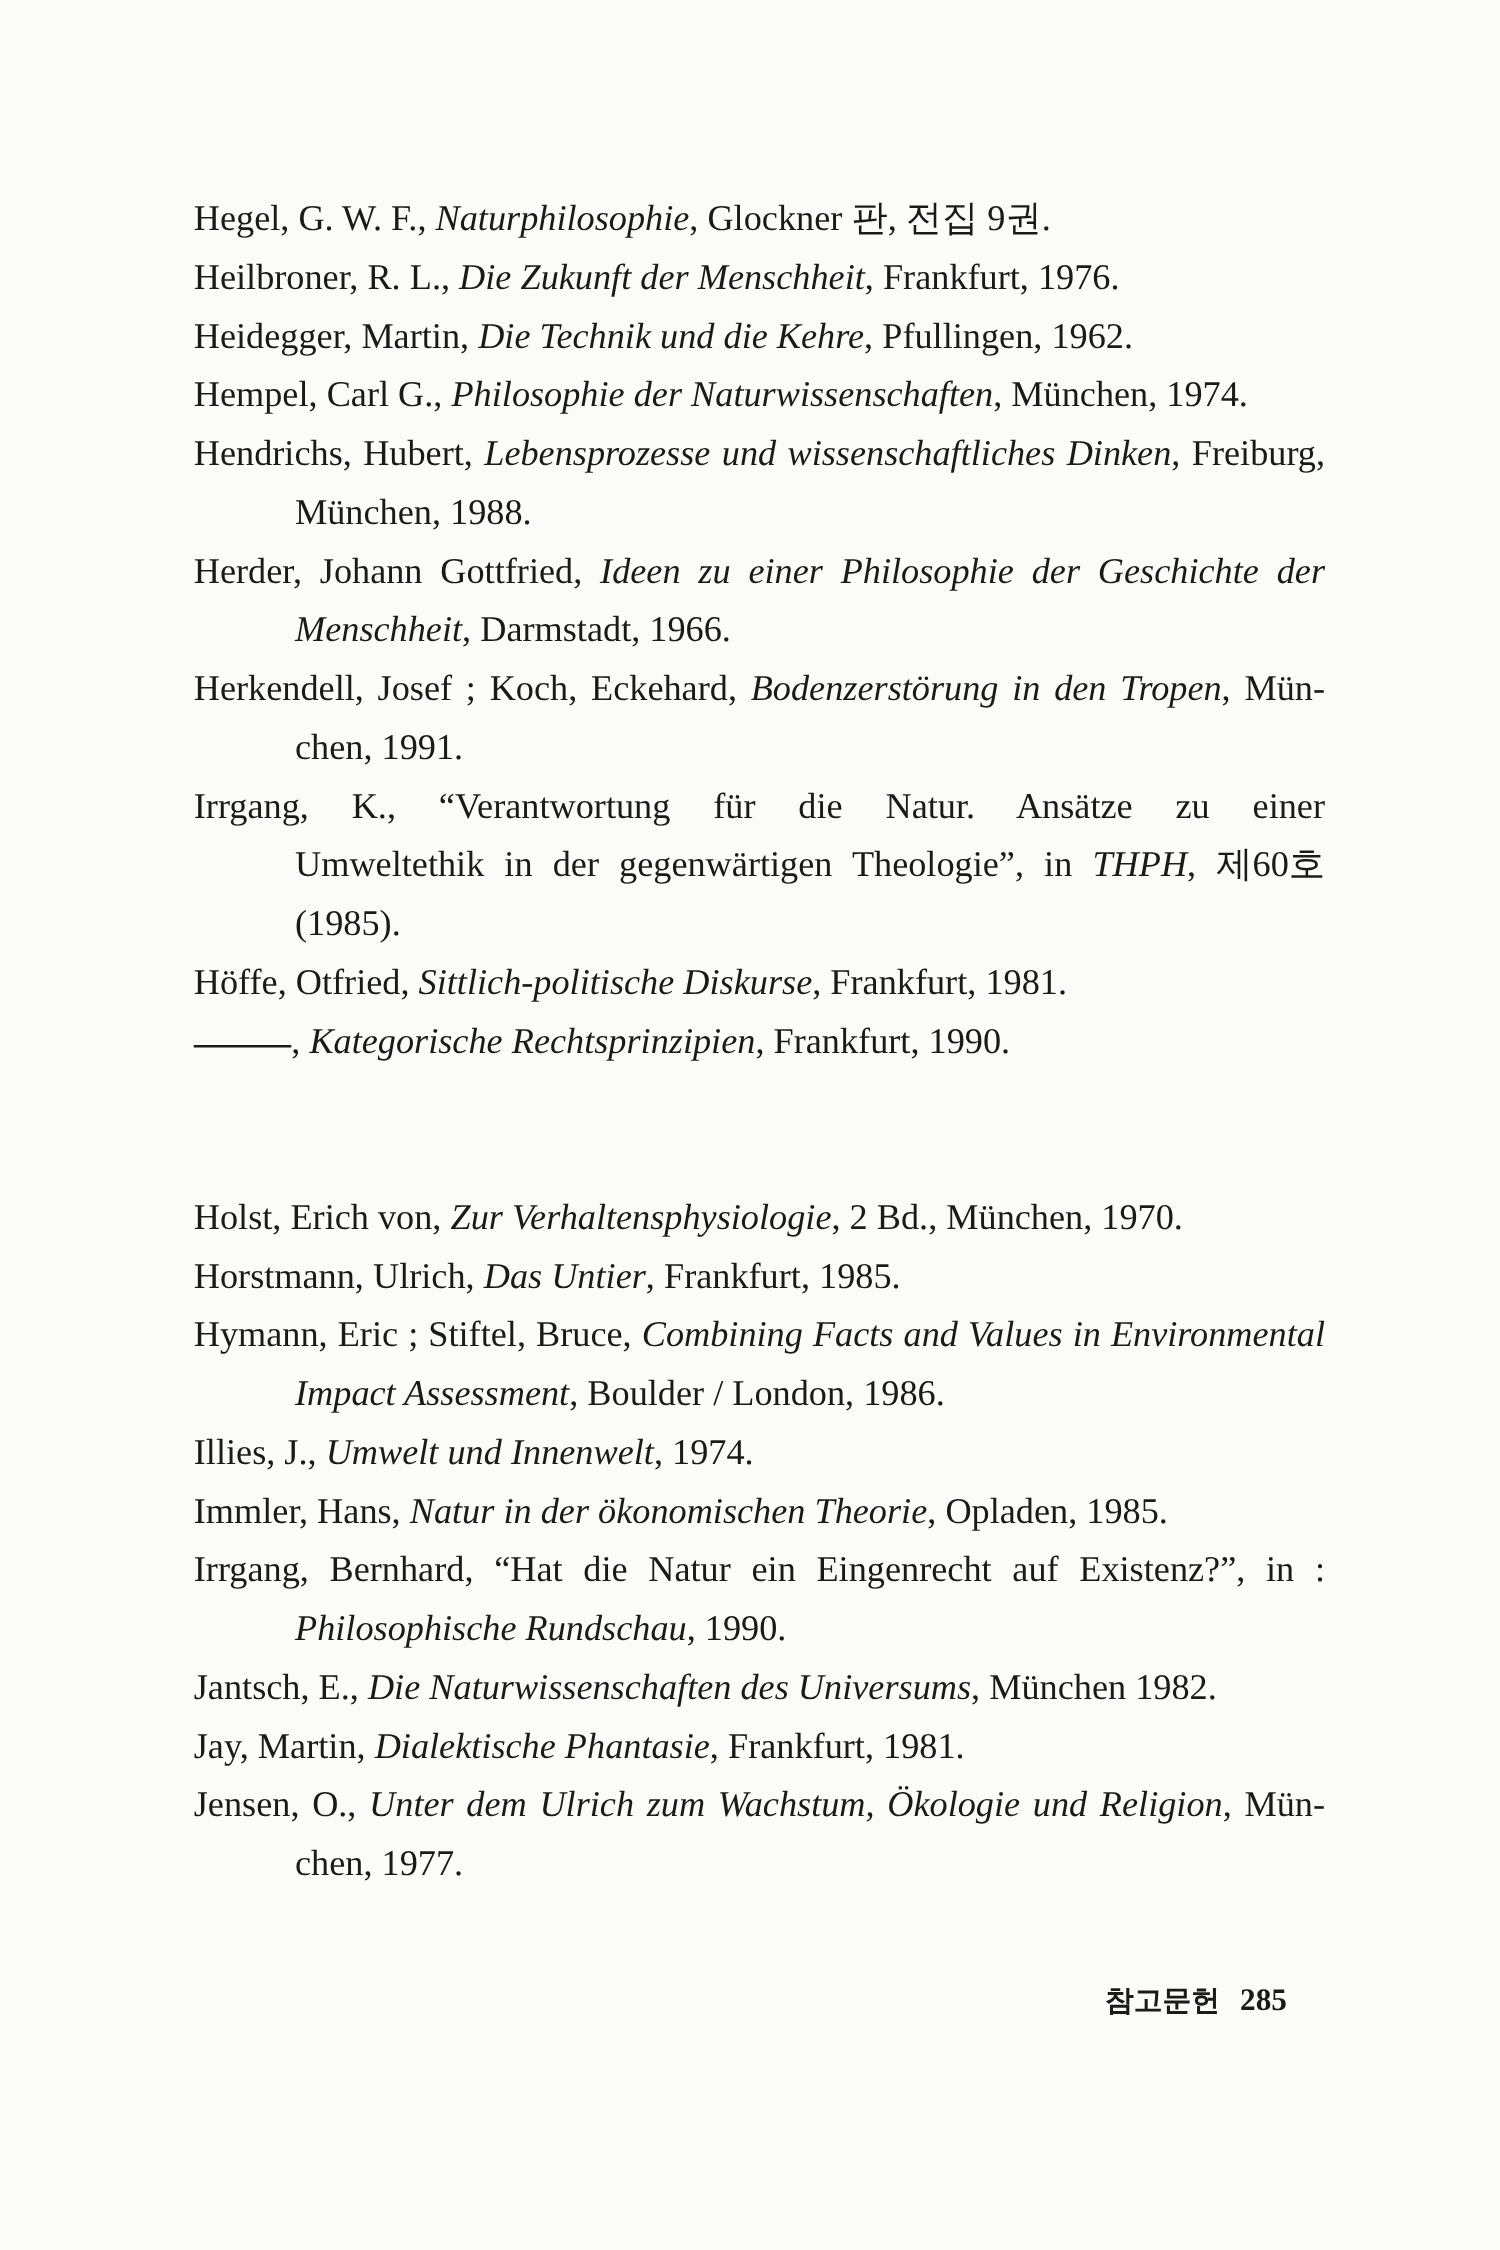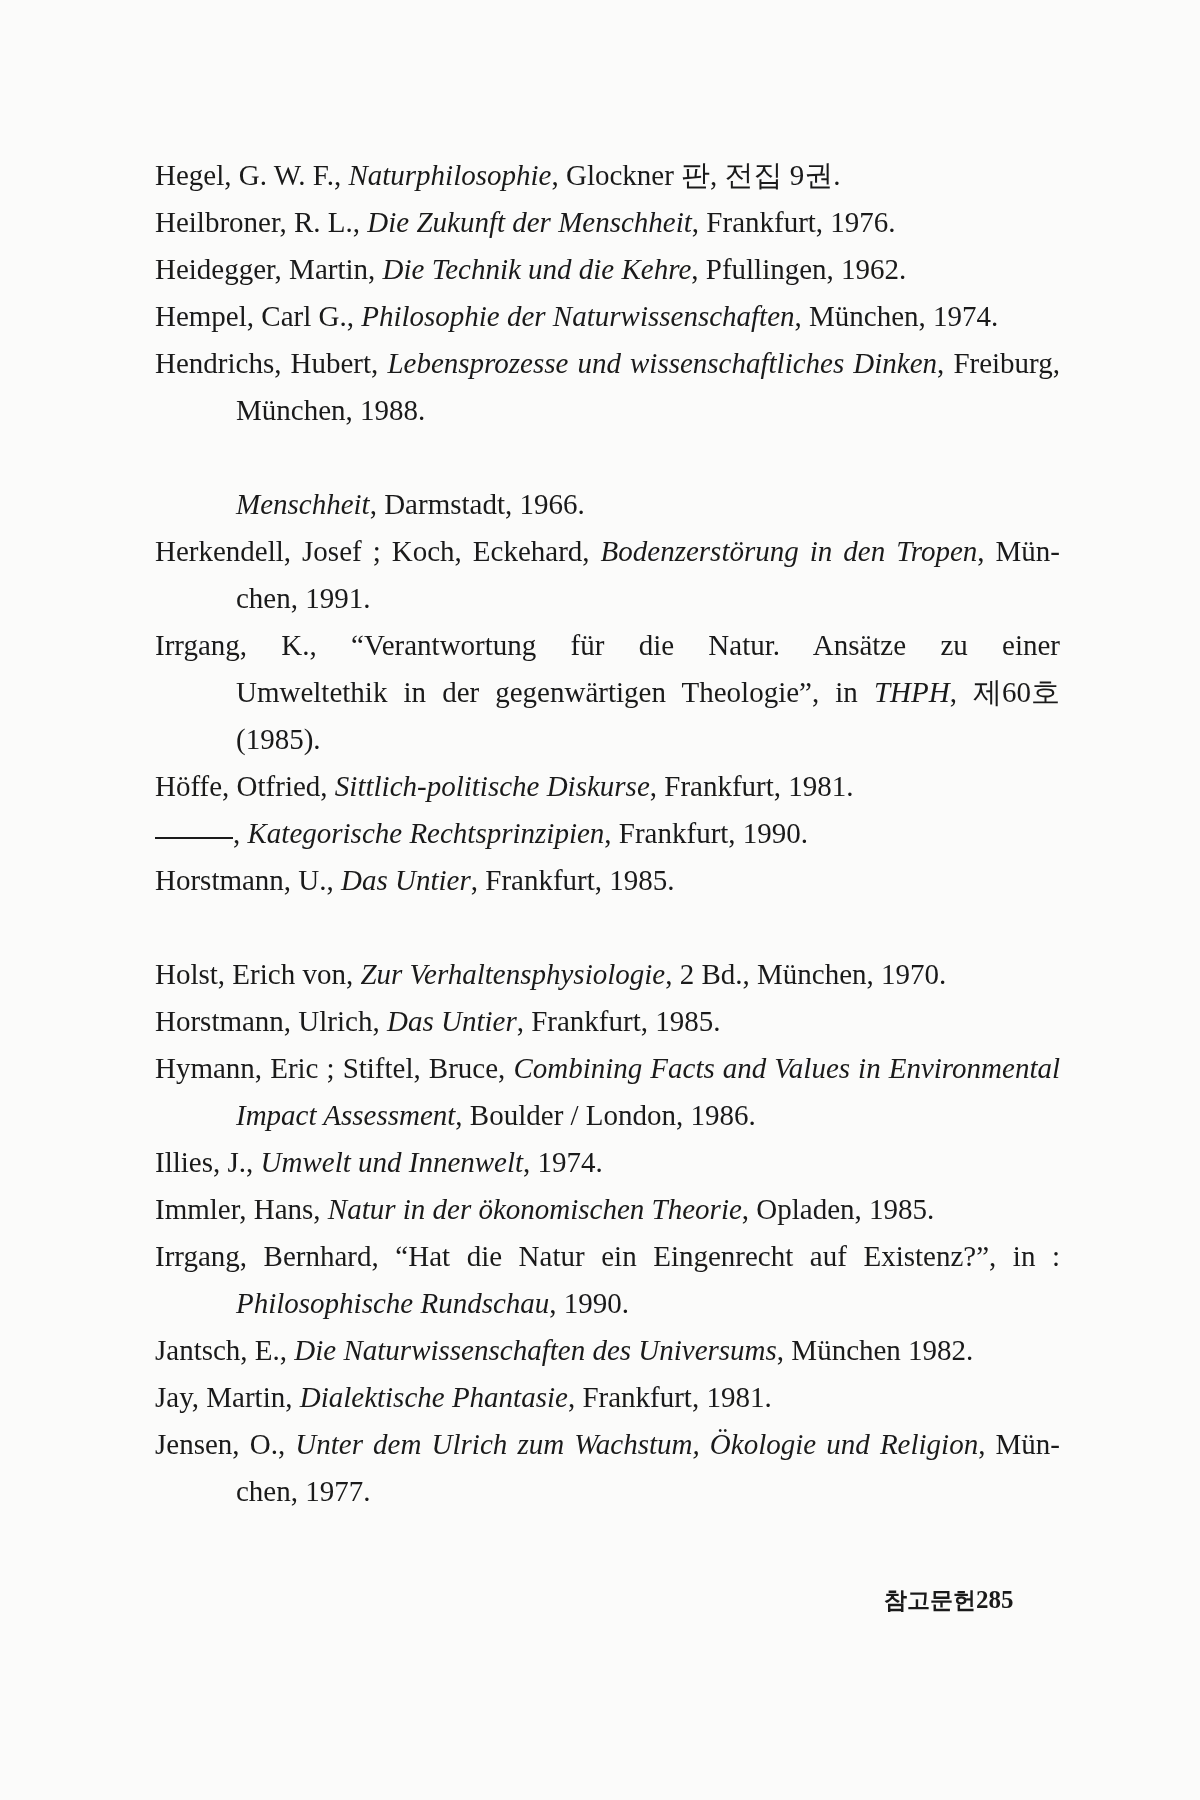--- a/index.html
+++ b/index.html
@@ -37,21 +37,21 @@
   }
   .footer {
     position: absolute;
     left: 884px; top: 1580px;
     font-size: 25px;
     line-height: 40px;
     font-weight: bold;
     white-space: nowrap;
   }
   .footer .sec { font-weight: bold; font-family: Liberation Sans, sans-serif; font-size: 23px; }
-  .footer .num { }
+  .footer .num { margin-left: 16px; }
 </style>
 </head>
 <body>
 
 <div class="page">
 
   <div class="line" style="top:152px">
     <span>Hegel, G. W. F.,</span>
     <span class="it">Naturphilosophie</span><span>, Glockner 판, 전집 9권.</span>
   </div>
@@ -72,20 +72,24 @@
   </div>
 
   <div class="line justify" style="top:340px">
     <span>Hendrichs, Hubert,</span>
     <span class="it">Lebensprozesse und wissenschaftliches Dinken</span><span>, Freiburg,</span>
   </div>
   <div class="line indent" style="top:387px">
     <span>München, 1988.</span>
   </div>
 
+  <div class="line justify" style="top:434px">
+    <span>Herder, Johann Gottfried,</span>
+    <span class="it">Ideen zu einer Philosophie der Geschichte der</span>
+  </div>
   <div class="line indent" style="top:481px">
     <span class="it">Menschheit</span><span>, Darmstadt, 1966.</span>
   </div>
 
   <div class="line justify" style="top:528px">
     <span>Herkendell, Josef ; Koch, Eckehard,</span>
     <span class="it">Bodenzerstörung in den Tropen</span><span>, Mün-</span>
   </div>
   <div class="line indent" style="top:575px">
     <span>chen, 1991.</span>
@@ -106,24 +110,20 @@
   <div class="line" style="top:763px">
     <span>Höffe, Otfried,</span>
     <span class="it">Sittlich-politische Diskurse</span><span>, Frankfurt, 1981.</span>
   </div>
 
   <div class="line" style="top:810px">
     <span class="blank"></span>,
     <span class="it">Kategorische Rechtsprinzipien</span><span>, Frankfurt, 1990.</span>
   </div>
 
-  <div class="line" style="top:857px">
-    <span>Horstmann, U.,</span>
-    <span class="it">Das Untier</span><span>, Frankfurt, 1985.</span>
-  </div>
 
 
   <div class="line" style="top:951px">
     <span>Holst, Erich von,</span>
     <span class="it">Zur Verhaltensphysiologie</span><span>, 2 Bd., München, 1970.</span>
   </div>
 
   <div class="line" style="top:998px">
     <span>Horstmann, Ulrich,</span>
     <span class="it">Das Untier</span><span>, Frankfurt, 1985.</span>

